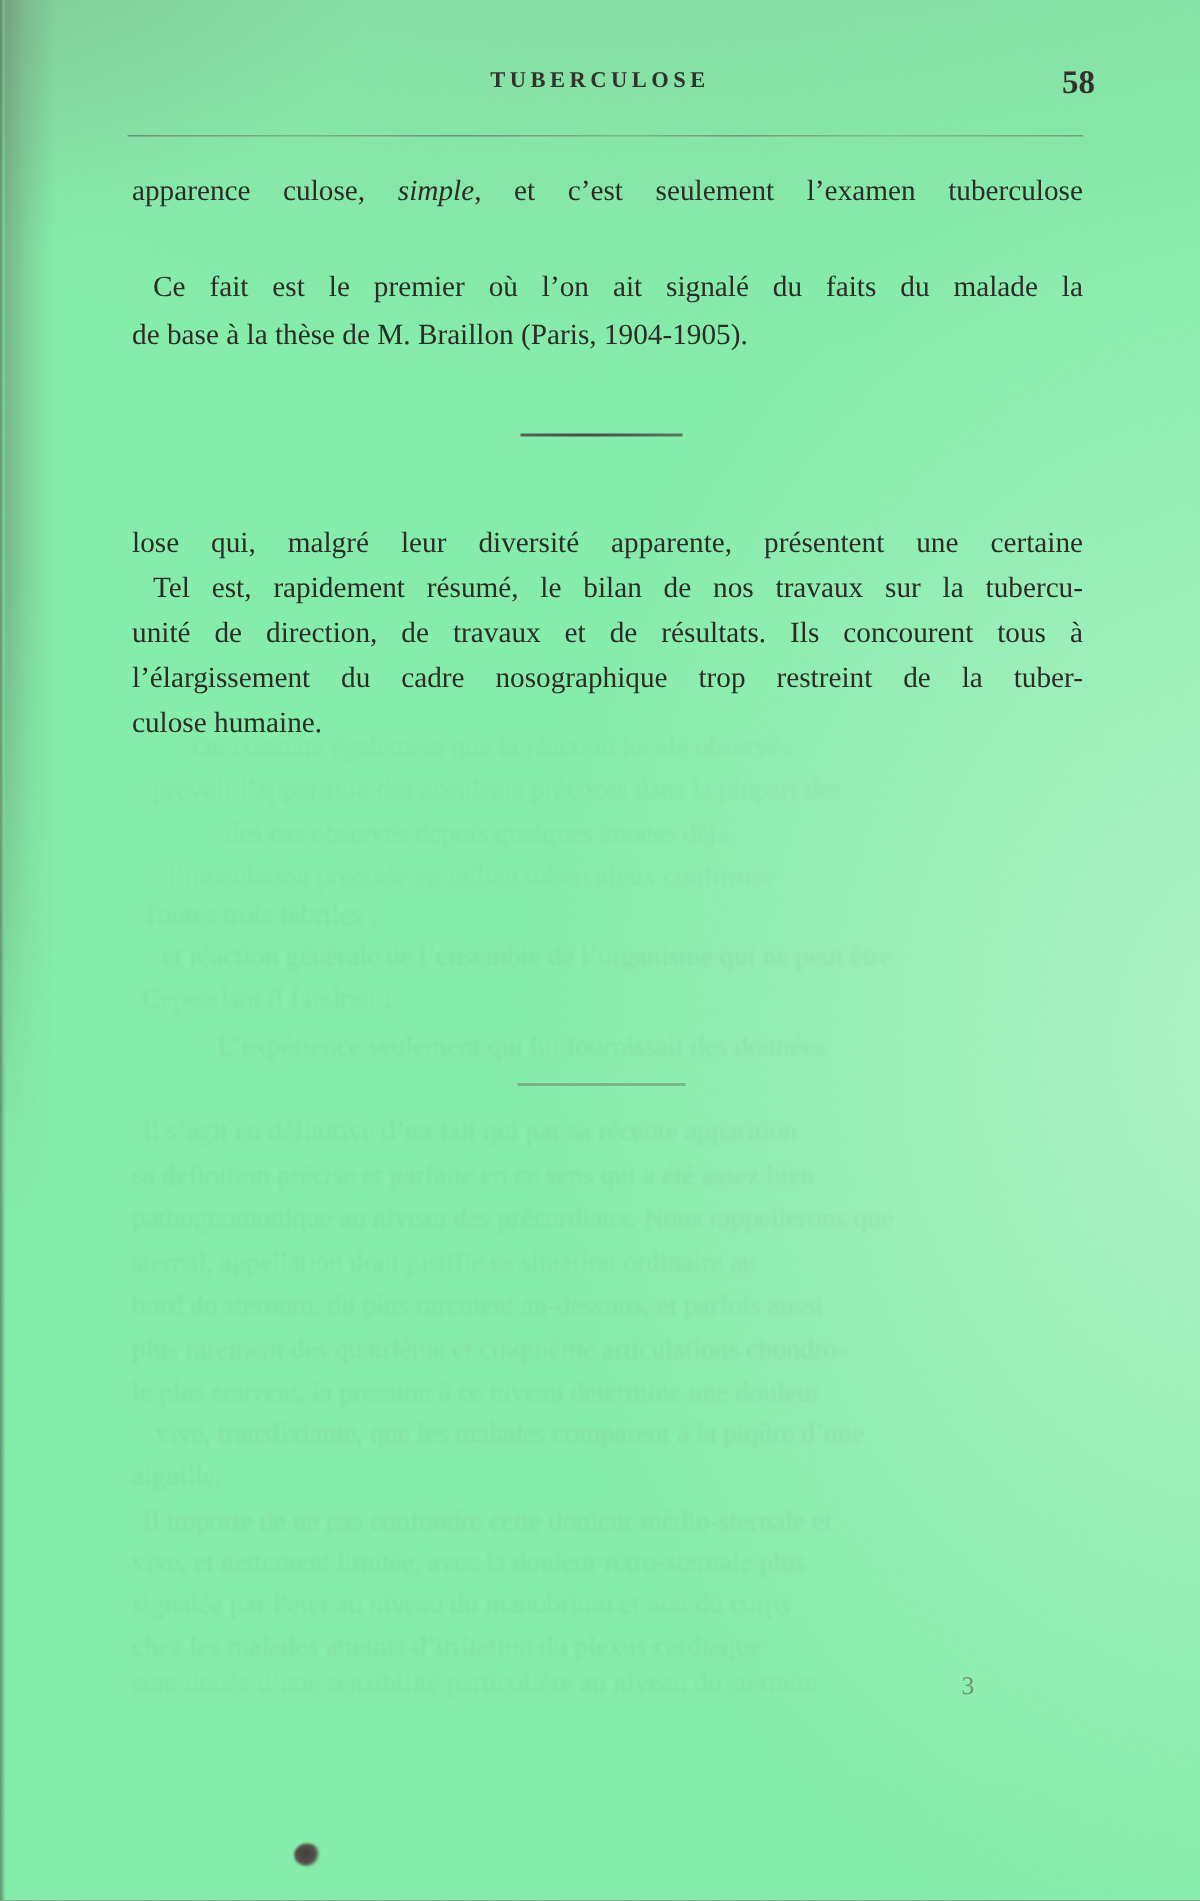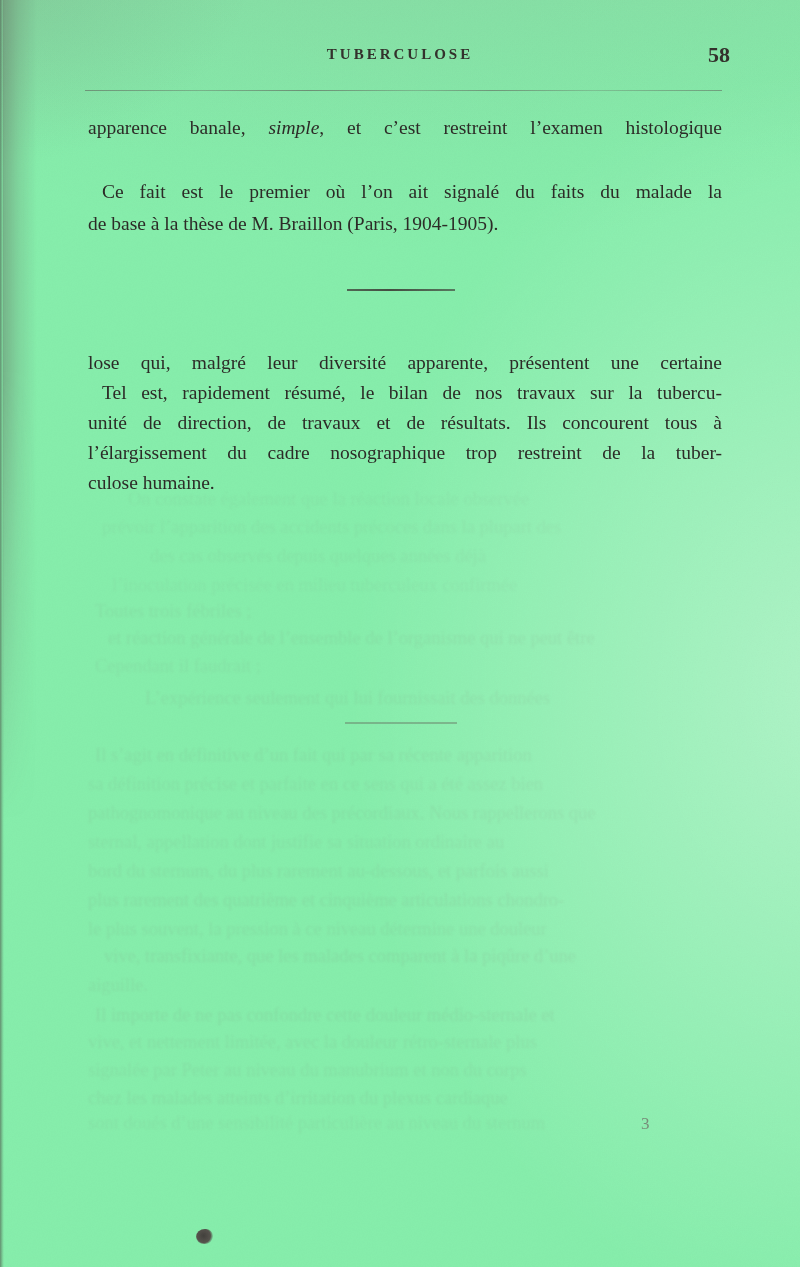--- a/index.html
+++ b/index.html
@@ -71,21 +71,21 @@
   <div class="edge-left-line"></div>
   <div class="edge-left-shadow"></div>
 
   <div class="header-row">
     <div class="running-title">TUBERCULOSE</div>
     <div class="folio">58</div>
   </div>
   <div class="header-rule"></div>
 
   <div class="textcol" id="p0">
-      <div class="bodyline"><span>apparence banale, </span><span class="seg-italic">simple</span><span>, et c’est restreint l’examen histologique</span></div>
+      <div class="bodyline"><span>apparence culose, </span><span class="seg-italic">simple</span><span>, et c’est seulement l’examen tuberculose</span></div>
     </div>
   <div class="textcol" id="p1">
       <div class="bodyline indent"><span>Ce fait est le premier où l’on ait signalé du faits du malade la</span></div>
       <div class="bodyline lastline"><span>de base à la thèse de M. Braillon (Paris, 1904-1905).</span></div>
     </div>
   <div class="section-divider"></div>
   <div class="textcol" id="p2">
       <div class="bodyline"><span>lose qui, malgré leur diversité apparente, présentent une certaine</span></div>
       <div class="bodyline indent"><span>Tel est, rapidement résumé, le bilan de nos travaux sur la tubercu-</span></div>
       <div class="bodyline"><span>unité de direction, de travaux et de résultats. Ils concourent tous à</span></div>

